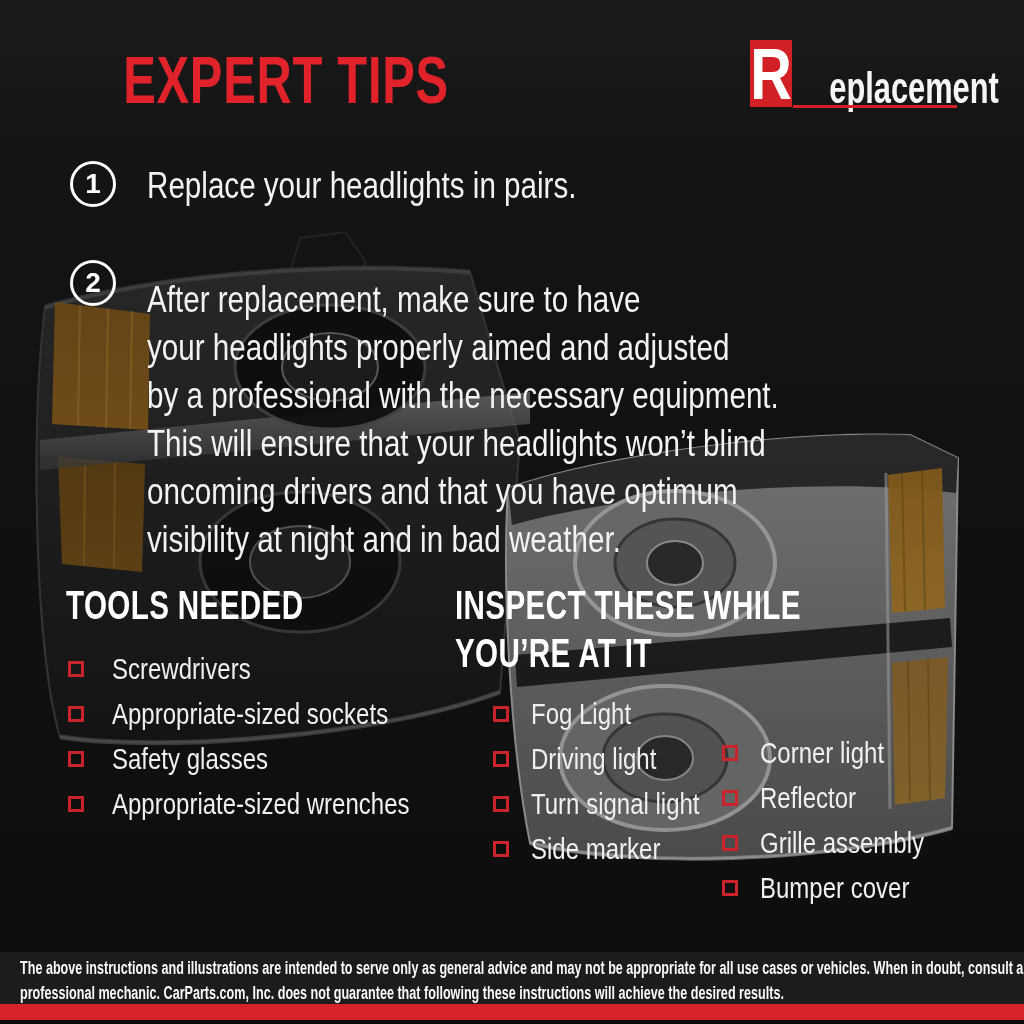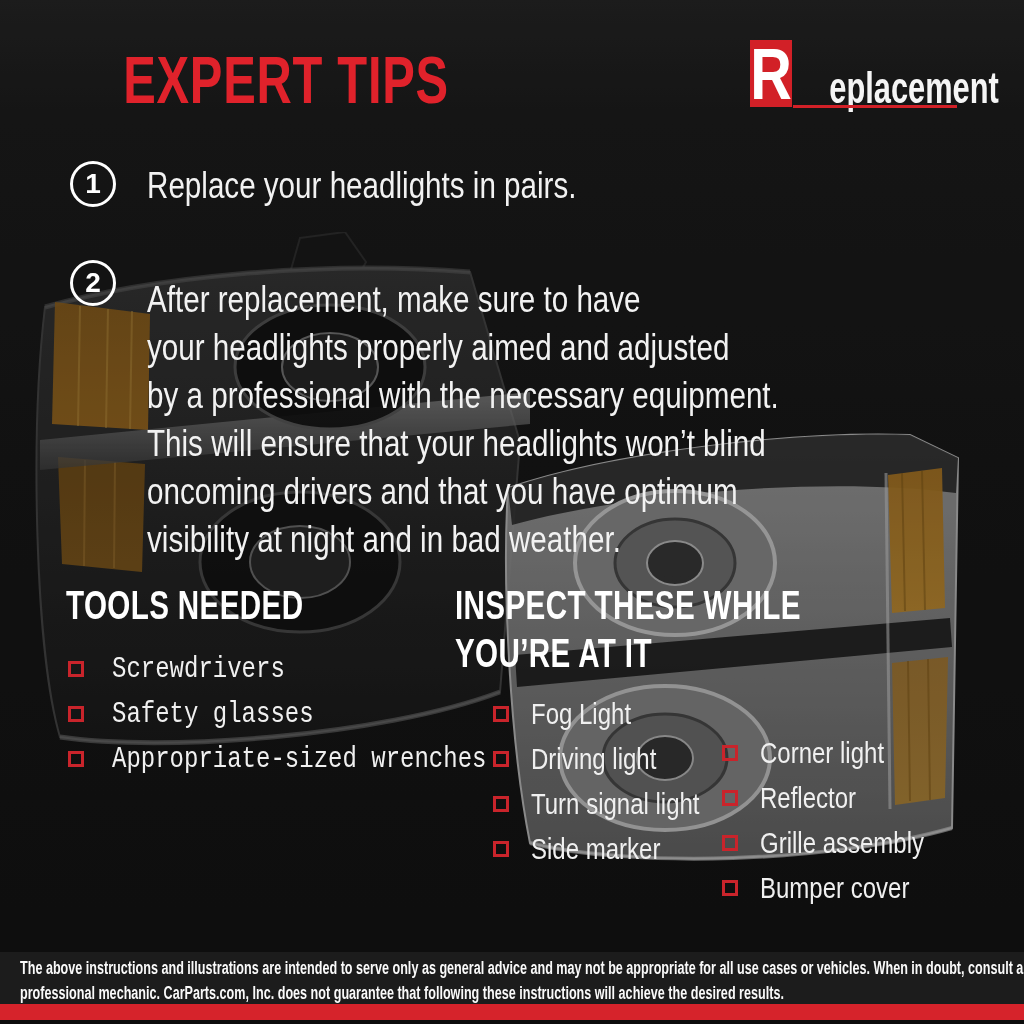--- a/index.html
+++ b/index.html
@@ -154,24 +154,28 @@
   <div class="abs layer" style="left:147px;top:264px;margin-top:12px;">
     <div class="tipline">After replacement, make sure to have</div>
     <div class="tipline">your headlights properly aimed and adjusted</div>
     <div class="tipline">by a professional with the necessary equipment.</div>
     <div class="tipline">This will ensure that your headlights won’t blind</div>
     <div class="tipline">oncoming drivers and that you have optimum</div>
     <div class="tipline">visibility at night and in bad weather.</div>
   </div>
 
   <div class="abs layer sechead" style="left:66px;top:581px;">TOOLS NEEDED</div>
-  <div class="abs layer list" style="left:68px;top:646px;font-family:Liberation Mono, monospace;">
+  <div class="abs layer list" style="left:68px;top:646px;">
     <div class="lrow">
       <span class="sq"></span>
       <span class="ilabel tools-gap">Screwdrivers</span>
+    </div>
+    <div class="lrow">
+      <span class="sq"></span>
+      <span class="ilabel tools-gap">Appropriate-sized sockets</span>
     </div>
     <div class="lrow">
       <span class="sq"></span>
       <span class="ilabel tools-gap">Safety glasses</span>
     </div>
     <div class="lrow">
       <span class="sq"></span>
       <span class="ilabel tools-gap">Appropriate-sized wrenches</span>
     </div>
   </div>

